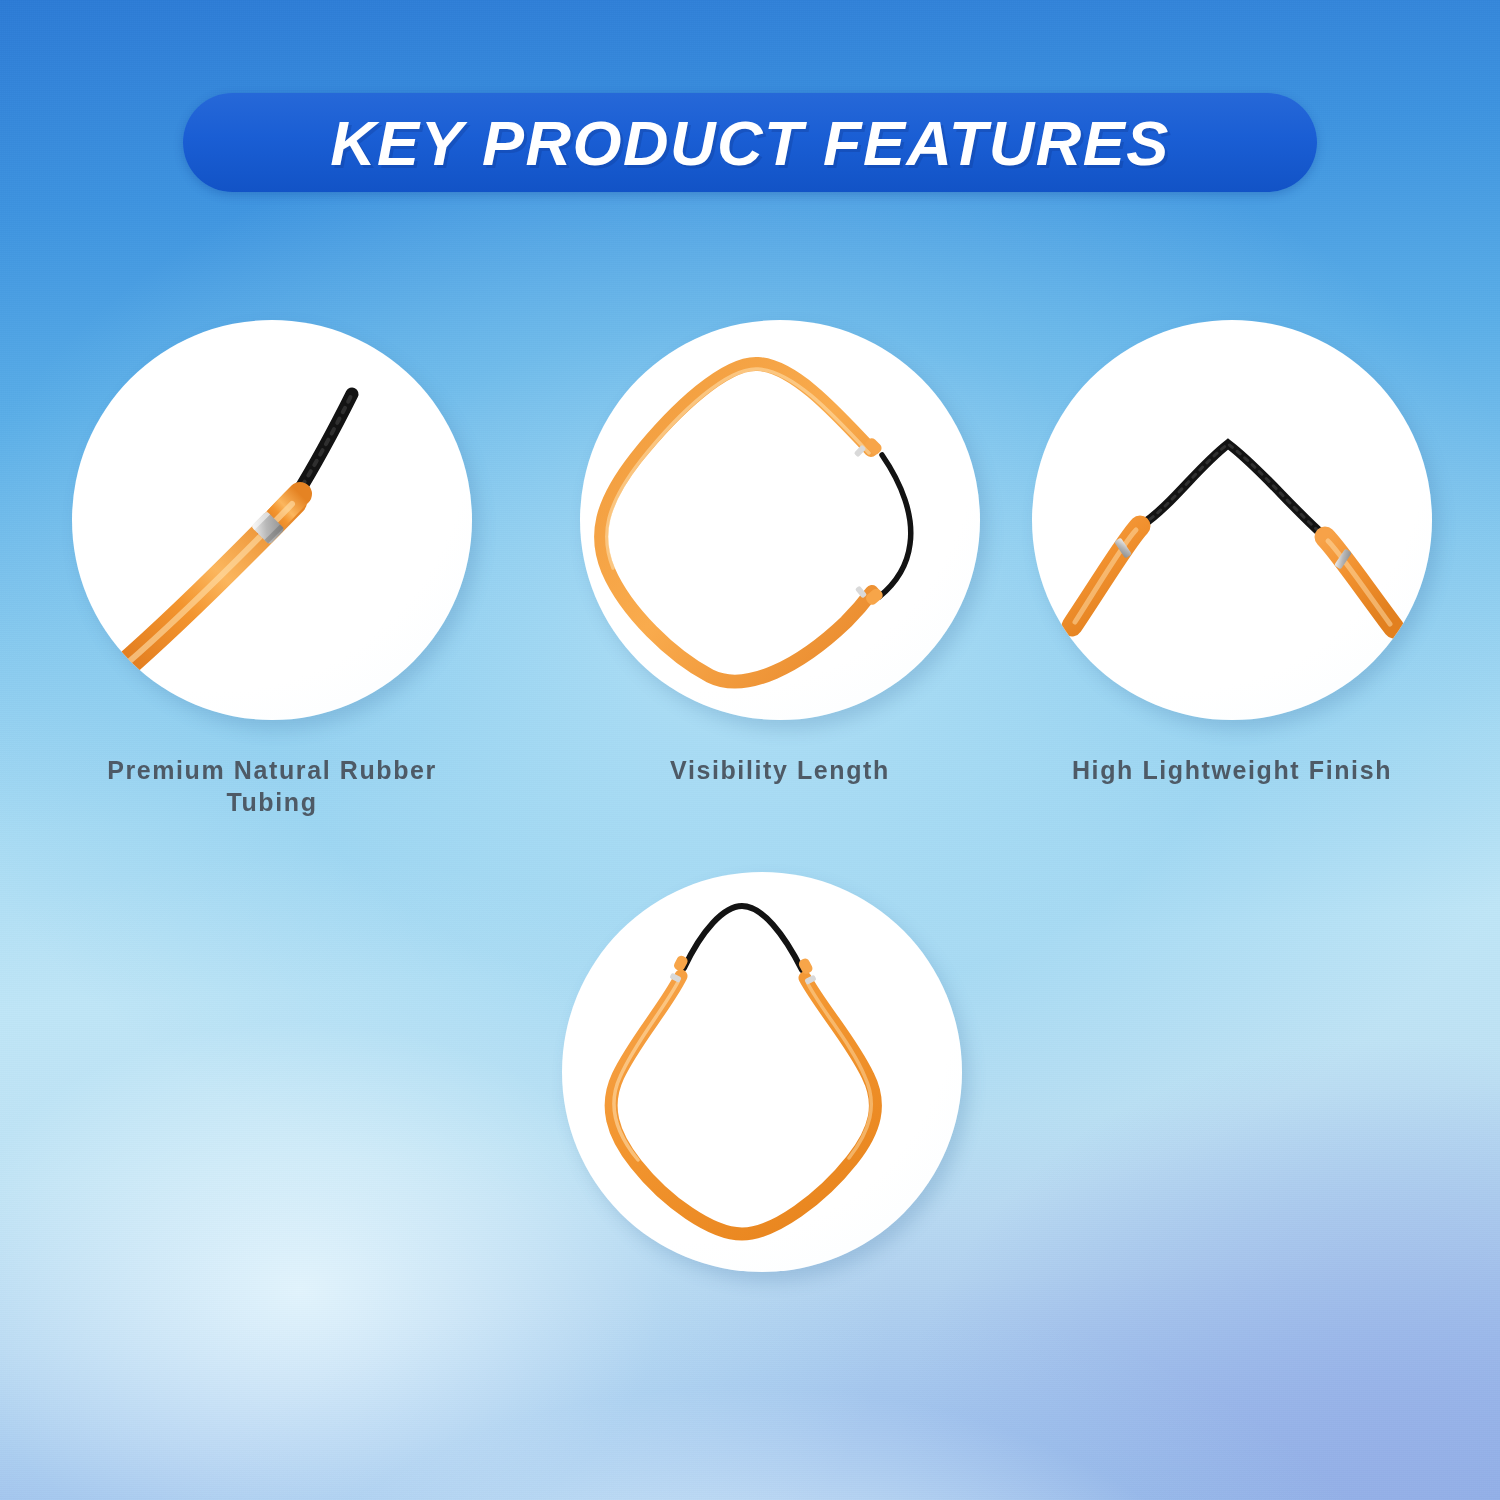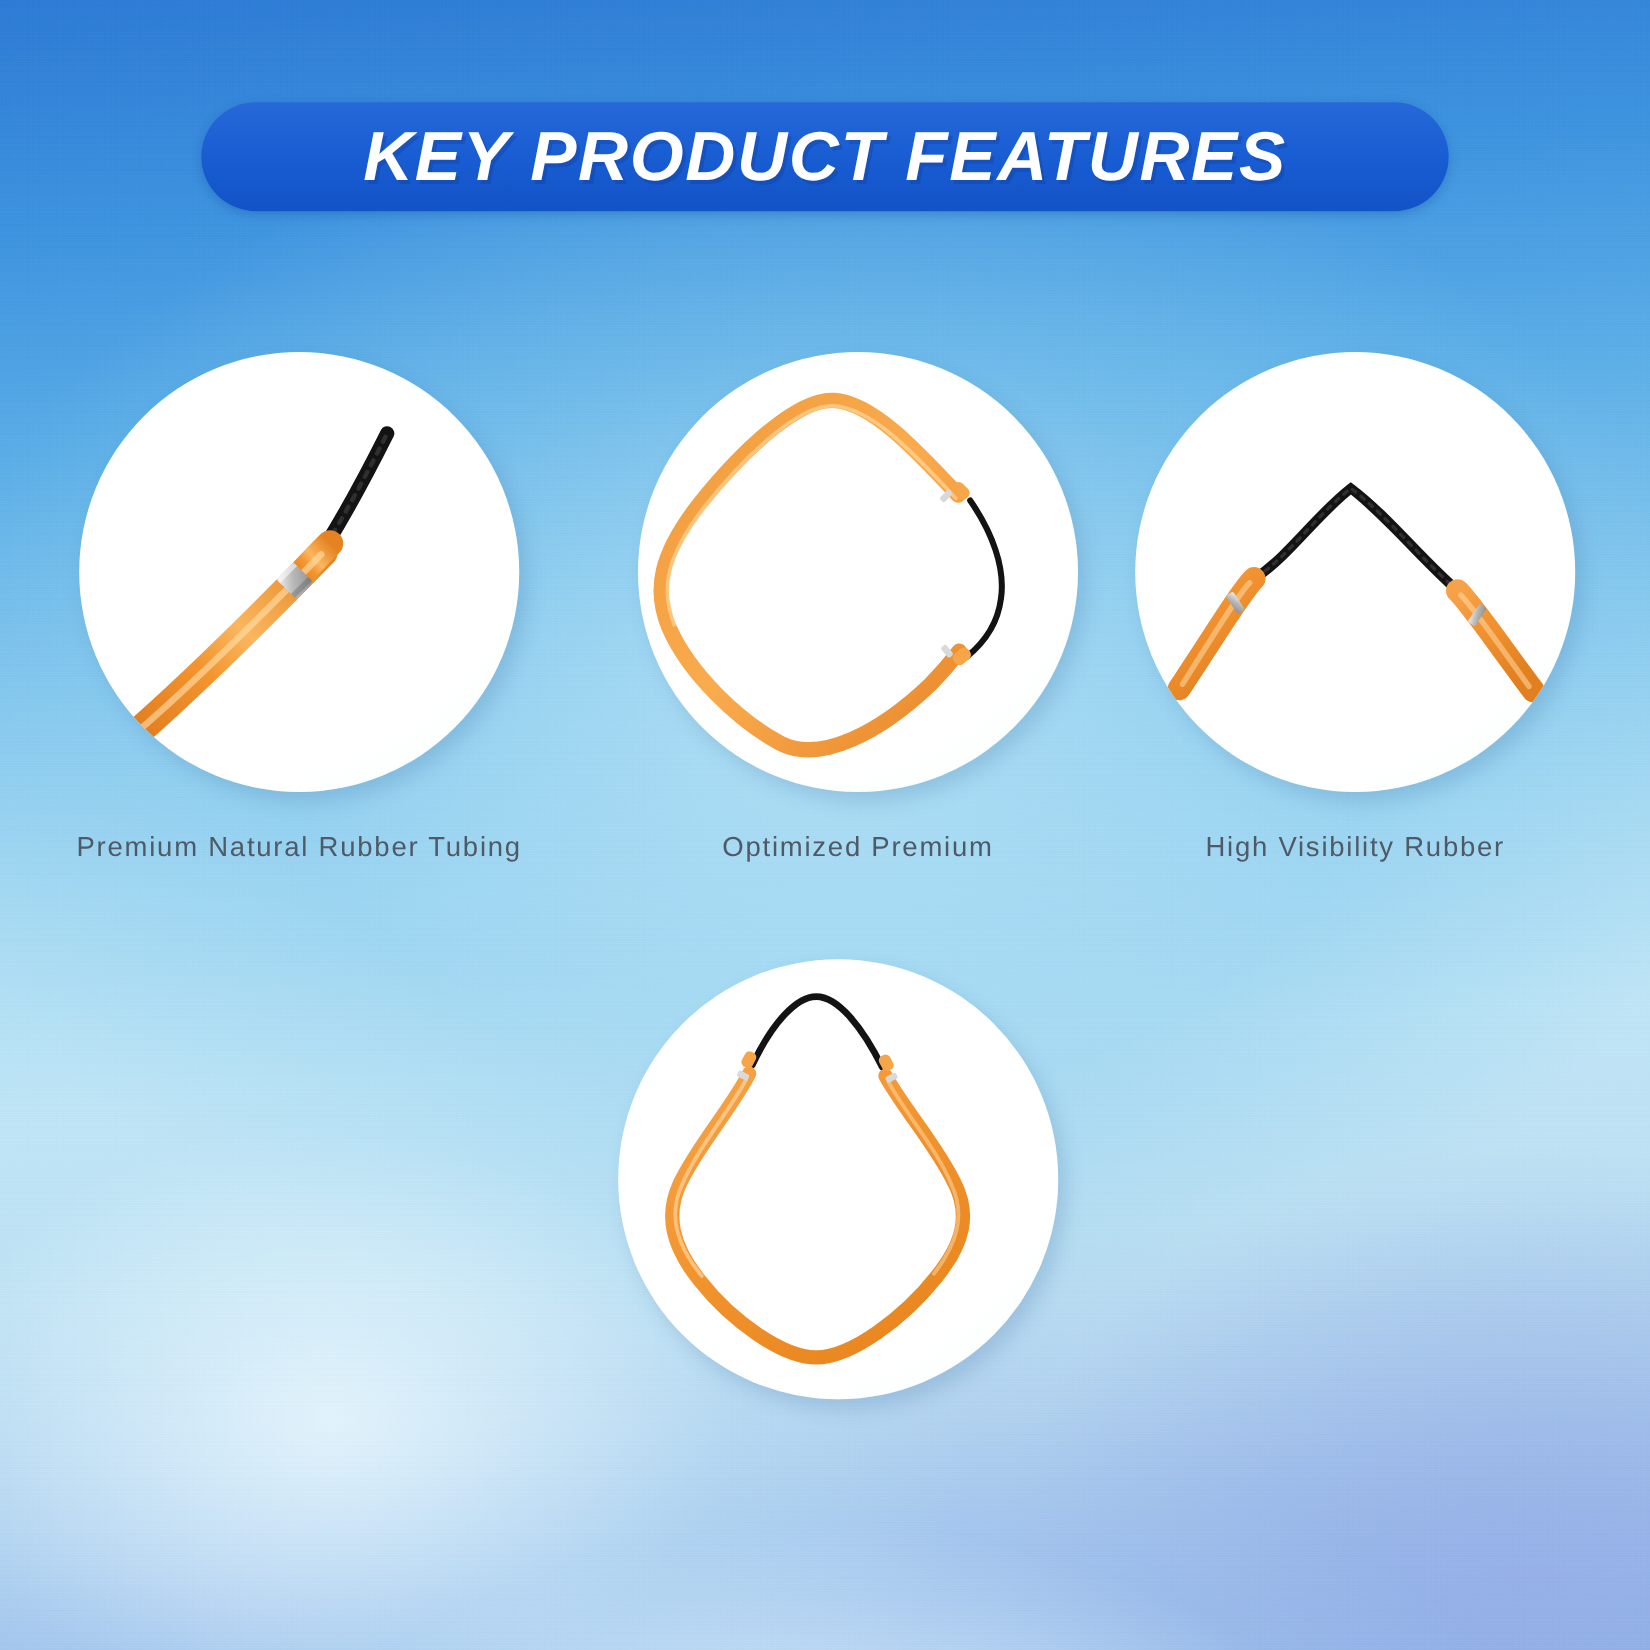--- a/index.html
+++ b/index.html
@@ -69,21 +69,21 @@
     overflow:hidden;
   }
   .circle svg { position:absolute; inset:0; width:100%; height:100%; display:block; }
 
   .caption {
     margin-top:34px;
     width:420px;
     text-align:center;
     color:#4e5a66;
     font-size:25px;
-    font-weight:normal;
+    font-weight:bold;
     letter-spacing:1.6px;
     line-height:1.28;
   }
 </style>
 </head>
 <body>
 
 <div id="stage">
 
   <div id="grain"></div>
@@ -152,21 +152,21 @@
         <path d="M302,135 C322,164 334,196 330,224 C327,248 315,264 299,277" stroke="#131313" stroke-width="5.5" stroke-linecap="round" fill="none"></path>
 
         <g>
           <rect x="285" y="120" width="17" height="12" rx="5" transform="rotate(44 293 126)" fill="#f7a549"></rect>
           <rect x="286" y="271" width="17" height="12" rx="5" transform="rotate(-40 294 277)" fill="#f7a549"></rect>
           <rect x="277" y="125" width="6" height="12" rx="2" transform="rotate(44 280 131)" fill="#d9d9d9"></rect>
           <rect x="278" y="266" width="6" height="12" rx="2" transform="rotate(-40 281 272)" fill="#d9d9d9"></rect>
         </g>
       </svg>
     </div>
-    <div class="caption">Optimized Premium</div>
+    <div class="caption">Visibility Length</div>
   </div>
 
   <div class="feature f3">
     <div class="circle">
       <svg viewBox="0 0 400 400" preserveAspectRatio="xMidYMid meet">
         <defs>
           <linearGradient id="tubeC" x1="0" y1="0" x2="0.6" y2="1">
             <stop offset="0%" stop-color="#f7a248"></stop>
             <stop offset="45%" stop-color="#f1912f"></stop>
             <stop offset="100%" stop-color="#e2801f"></stop>
@@ -189,21 +189,21 @@
         <path d="M296,221 C308,233 332,268 358,304" stroke="rgba(255,226,176,.5)" stroke-width="5" stroke-linecap="round" fill="none"></path>
 
         <g transform="translate(91,228) rotate(56)">
           <rect x="-10" y="-4" width="20" height="8" rx="2" fill="url(#crimpC)"></rect>
         </g>
         <g transform="translate(311,239) rotate(-56)">
           <rect x="-10" y="-4" width="20" height="8" rx="2" fill="url(#crimpC)"></rect>
         </g>
       </svg>
     </div>
-    <div class="caption">High Visibility Rubber</div>
+    <div class="caption">High Lightweight Finish</div>
   </div>
 
   <div class="feature f4">
     <div class="circle">
       <svg viewBox="0 0 400 400" preserveAspectRatio="xMidYMid meet">
         <defs>
           <linearGradient id="tubeD" x1="0" y1="0" x2="0.7" y2="1">
             <stop offset="0%" stop-color="#f7a44a"></stop>
             <stop offset="48%" stop-color="#f2952f"></stop>
             <stop offset="100%" stop-color="#e9861f"></stop>

